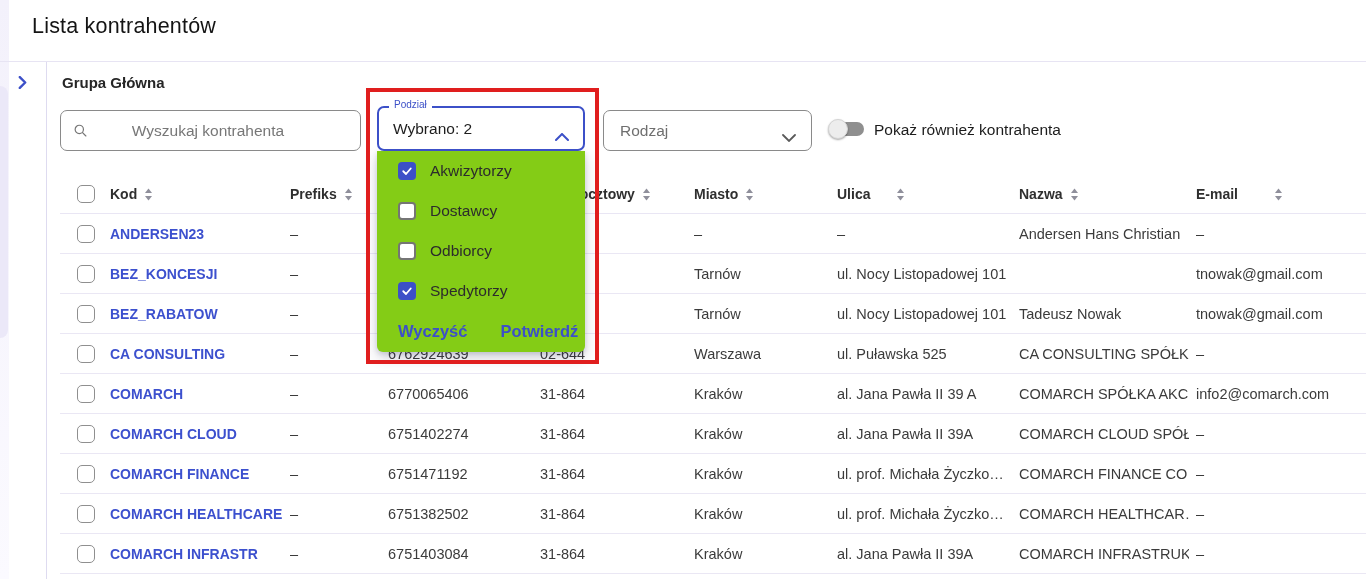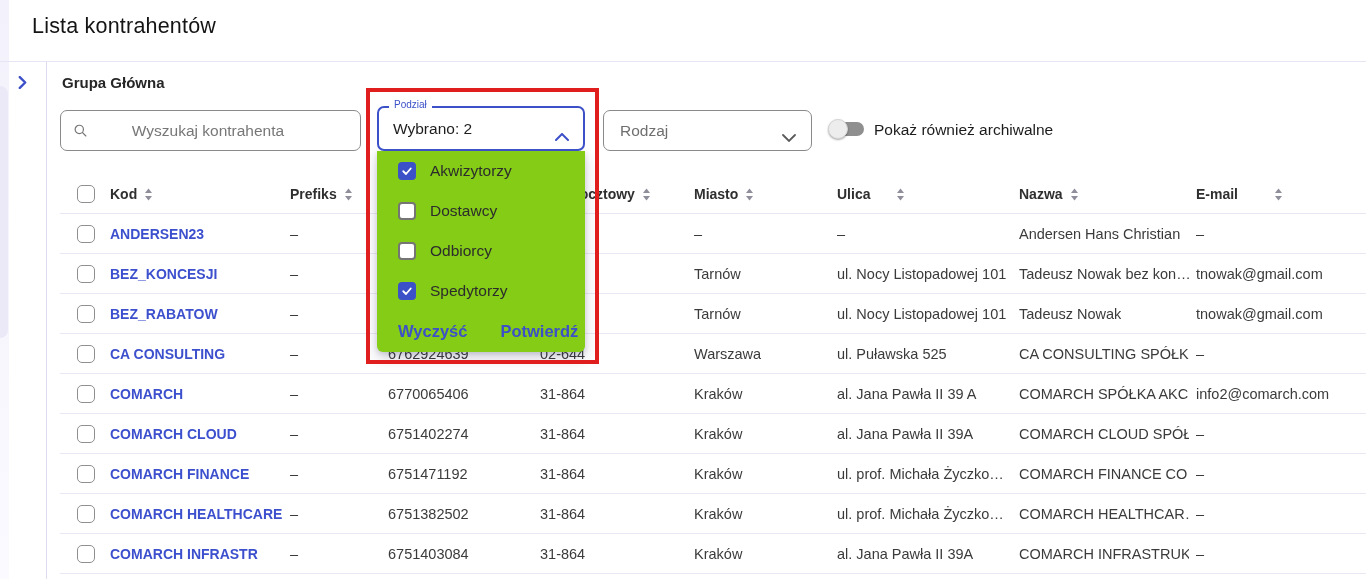--- a/index.html
+++ b/index.html
@@ -112,21 +112,21 @@
     <svg width="14" height="8" viewBox="0 0 14 8">
         <path d="M1 1 L7 7 L13 1" stroke="#5a5a5a" stroke-width="1.8" fill="none" stroke-linecap="round"></path>
       </svg>
   </span>
 </div>
 
 <div class="abs" id="archive-toggle">
   <span class="track"></span>
   <span class="knob"></span>
 </div>
-<div class="abs" id="archive-toggle-label">Pokaż również archiwalne</div>
+<div class="abs" id="archive-toggle-label">Pokaż również kontrahenta</div>
 
 <div id="thead">
   <span class="cb"></span>
 <div class="hcell x-kod">
       <span class="htxt">Kod</span>
       <svg class="sorti" width="9" height="15" viewBox="0 0 9 15">
         <path d="M4.5 1.5 L8 6 H1 Z" fill="#8f8f9b"></path>
         <path d="M4.5 13.5 L1 9 H8 Z" fill="#8f8f9b"></path>
       </svg>
     </div>
@@ -194,21 +194,20 @@
       <span class="cell x-email">–</span>
     </div>
     <div class="trow" style="top: 254px;">
       <span class="cb"></span>
       <span class="cell kodlink x-kod">BEZ_KONCESJI</span>
       <span class="cell x-prefiks">–</span>
       <span class="cell x-nip"></span>
       <span class="cell x-kp"></span>
       <span class="cell x-miasto">Tarnów</span>
       <span class="cell x-ulica">ul. Nocy Listopadowej 101</span>
-      <span class="cell x-nazwa">Tadeusz Nowak bez kon…</span>
       <span class="cell x-email">tnowak@gmail.com</span>
     </div>
     <div class="trow" style="top: 294px;">
       <span class="cb"></span>
       <span class="cell kodlink x-kod">BEZ_RABATOW</span>
       <span class="cell x-prefiks">–</span>
       <span class="cell x-nip"></span>
       <span class="cell x-kp"></span>
       <span class="cell x-miasto">Tarnów</span>
       <span class="cell x-ulica">ul. Nocy Listopadowej 101</span>

